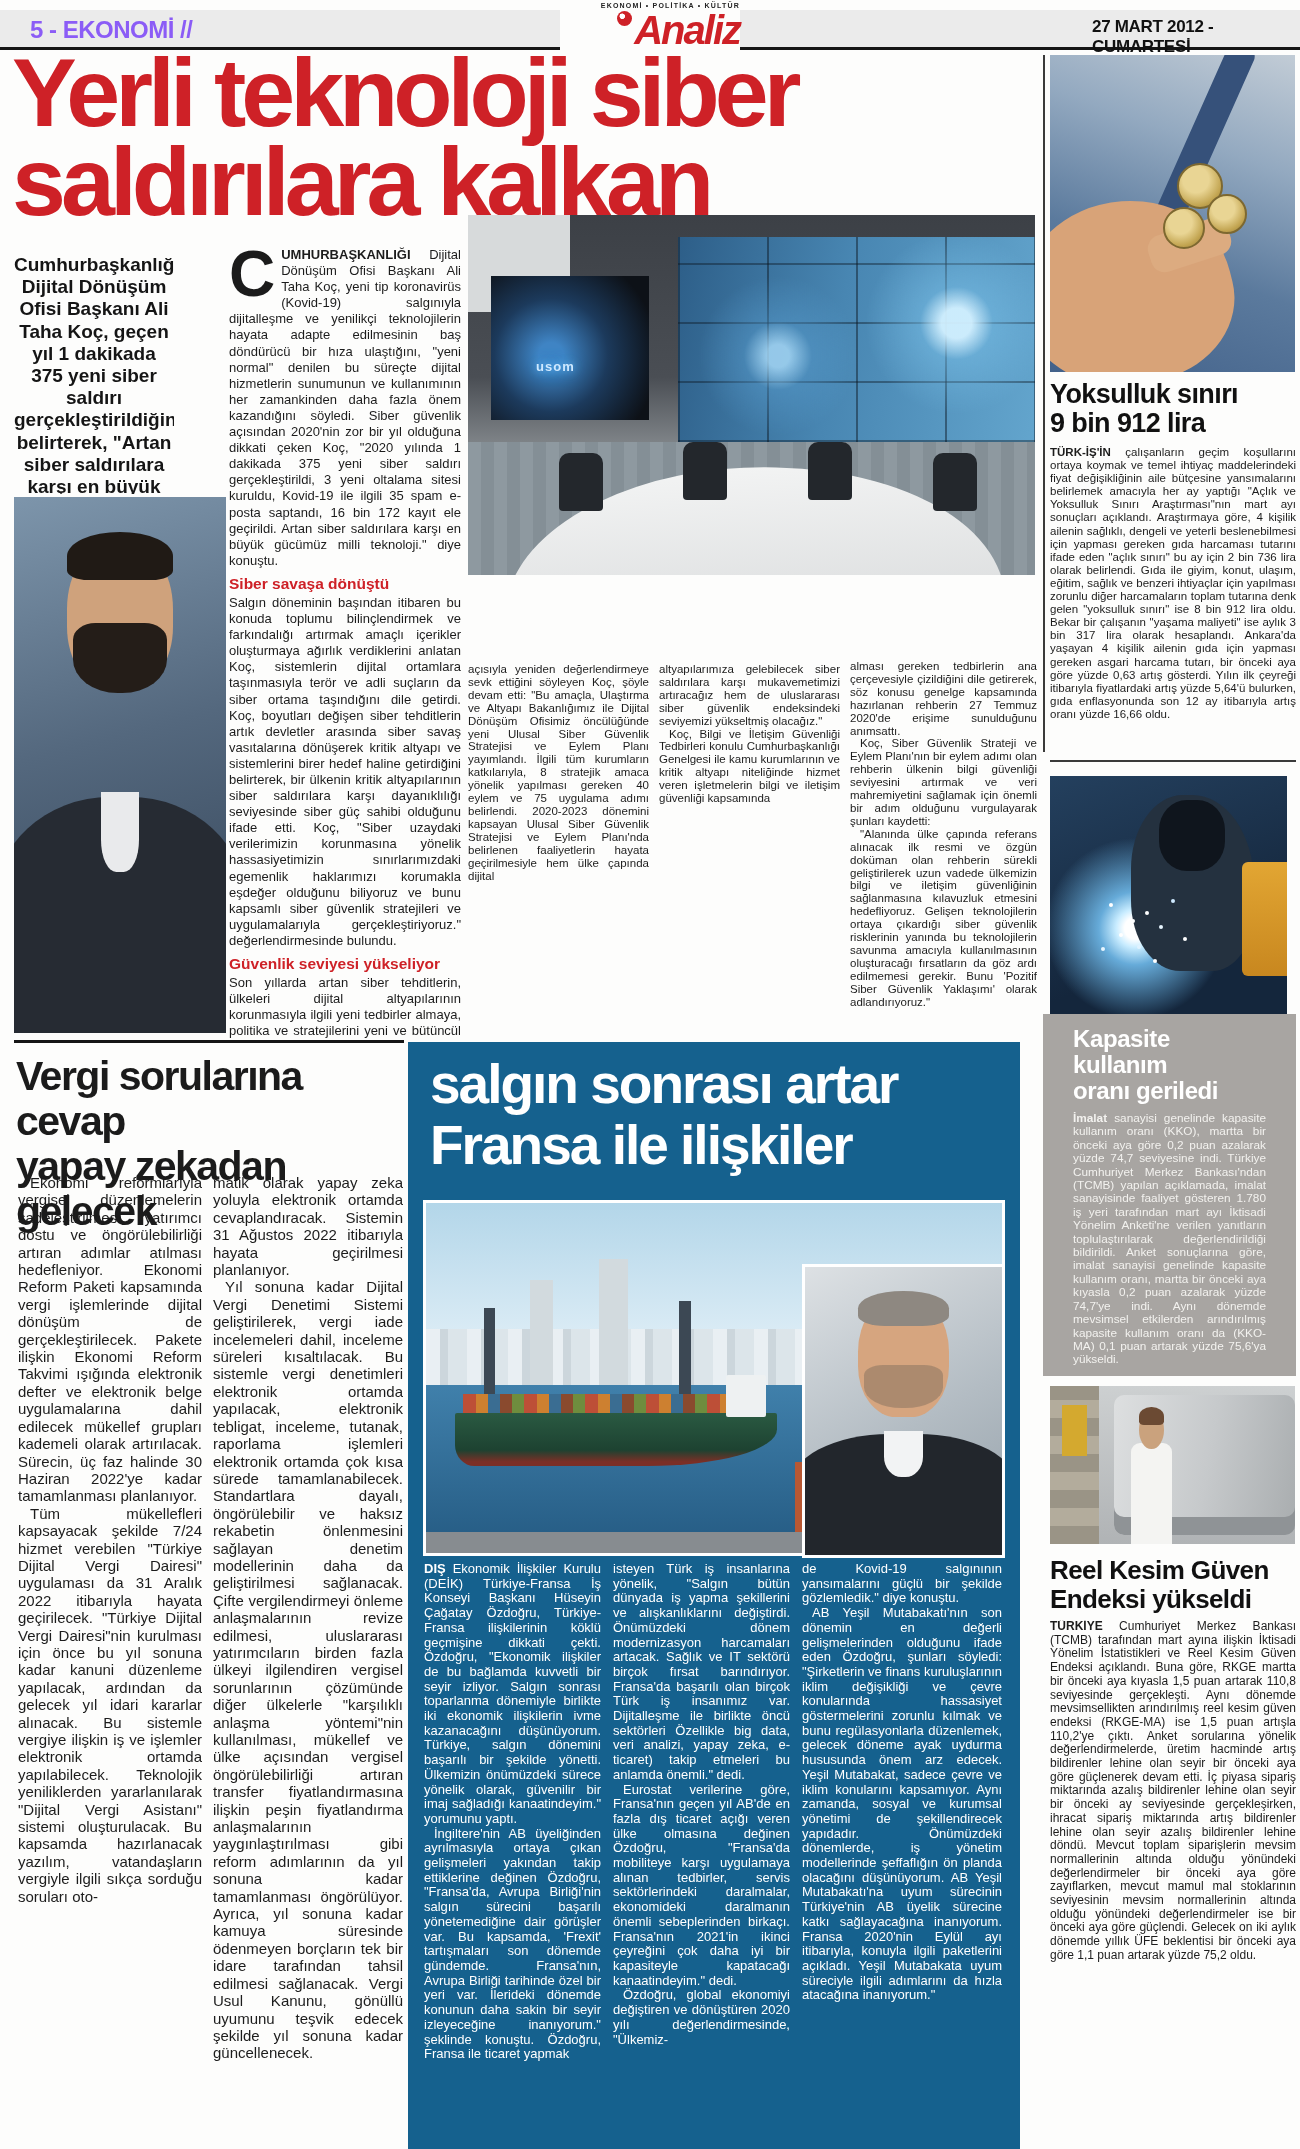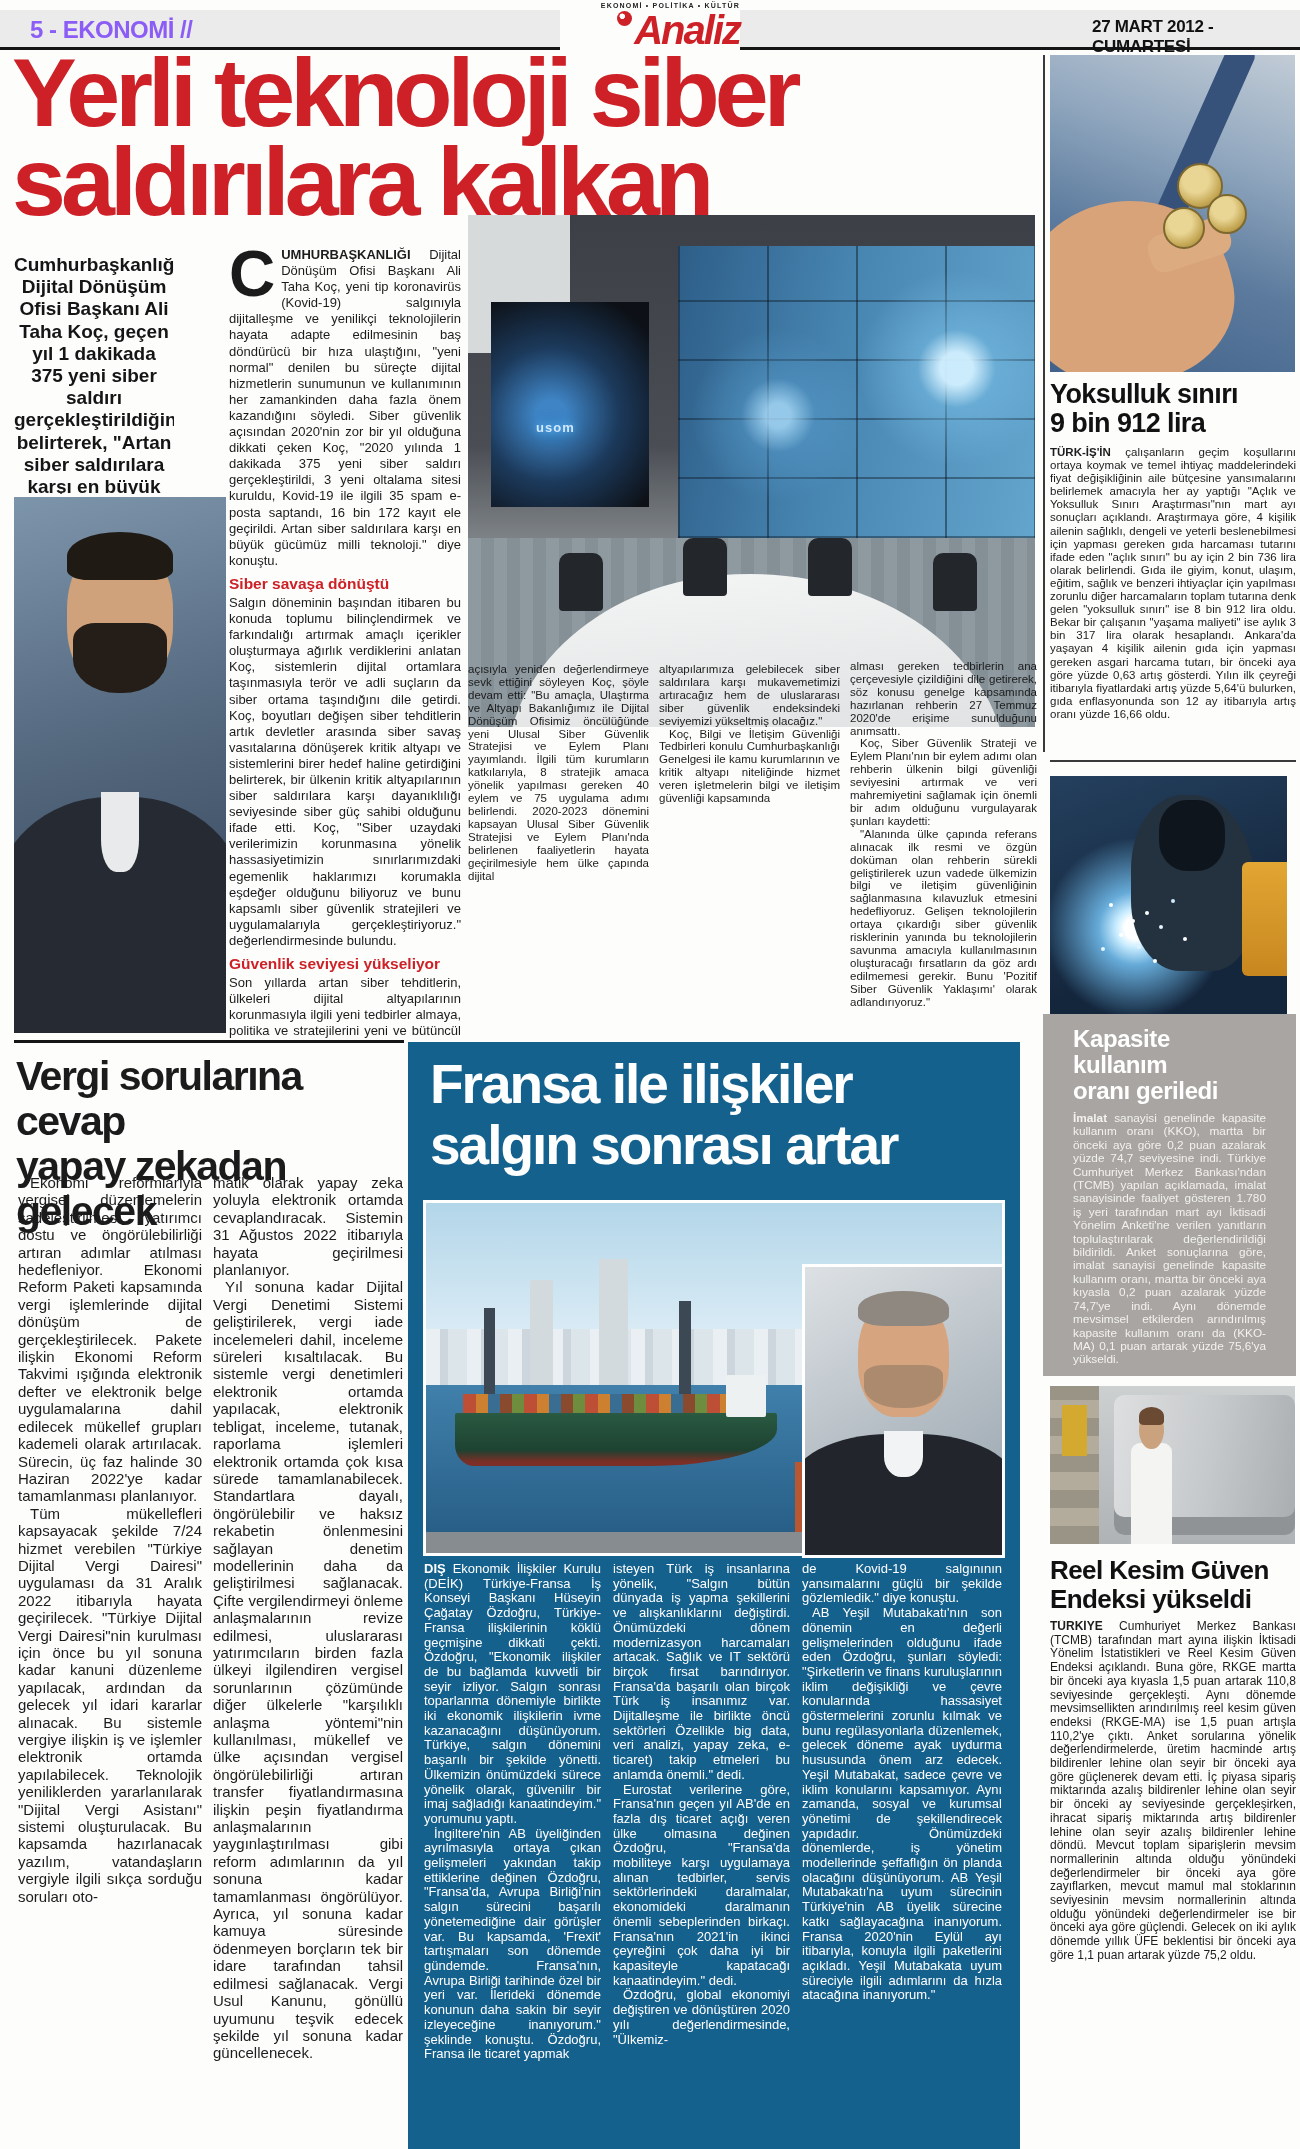--- a/index.html
+++ b/index.html
@@ -53,21 +53,21 @@
   .fr-col{position:absolute;top:520px;height:578px;font-size:13px;line-height:14.7px;color:#fff;
           text-align:justify;overflow:hidden;}
   .fr-col p{margin:0;}
   .fr-col p.ind{text-indent:10px;}
   .frc1{left:16px;width:177px;}
   .frc2{left:205px;width:177px;}
   .frc3{left:394px;width:200px;}
   
   .photo{overflow:hidden;}
   .photo>div{position:absolute;}
-  .crphoto{left:468px;top:215px;width:567px;height:512px;background:linear-gradient(#3c4046,#4a4e54 45%,#868b8f 66%,#9aa0a4);}
+  .crphoto{left:468px;top:215px;width:567px;height:360px;background:linear-gradient(#3c4046,#4a4e54 45%,#868b8f 66%,#9aa0a4);}
   .cr-board{left:0;top:0;width:18%;height:27%;background:#d7dadb;}
   .cr-screenL{left:4%;top:17%;width:28%;height:40%;background:radial-gradient(circle at 38% 55%,#3f84c4 0 10%,#1c3a5c 45%,#0d1117 85%);}
   .cr-usom{left:12%;top:40%;color:#cfe9ff;font-size:13px;font-weight:700;letter-spacing:1px;
            text-shadow:0 0 8px #6fc0ff,0 0 16px #2d8fd8;}
   .cr-screens{left:37%;top:6%;width:63%;height:57%;
       background:
         radial-gradient(circle at 78% 42%,rgba(210,240,255,.95) 0 5%,rgba(120,190,230,.5) 12%,transparent 30%),
         radial-gradient(circle at 28% 58%,rgba(170,220,250,.8) 0 4%,rgba(90,160,210,.4) 12%,transparent 28%),
         repeating-linear-gradient(90deg,rgba(10,20,30,.45) 0 2px,transparent 2px 89px),
         repeating-linear-gradient(0deg,rgba(10,20,30,.4) 0 2px,transparent 2px 59px),
@@ -251,22 +251,22 @@
     <p class="ind">Ekonomi reformlarıyla vergisel düzenlemelerin sadeleştirilmesi, yatırımcı dostu ve öngörülebilirliği artıran adımlar atılması hedefleniyor. Ekonomi Reform Paketi kapsamında vergi işlemlerinde dijital dönüşüm de gerçekleştirilecek. Pakete ilişkin Ekonomi Reform Takvimi ışığında elektronik defter ve elektronik belge uygulamalarına dahil edilecek mükellef grupları kademeli olarak artırılacak. Sürecin, üç faz halinde 30 Haziran 2022'ye kadar tamamlanması planlanıyor.</p>
     <p class="ind">Tüm mükellefleri kapsayacak şekilde 7/24 hizmet verebilen "Türkiye Dijital Vergi Dairesi" uygulaması da 31 Aralık 2022 itibarıyla hayata geçirilecek. "Türkiye Dijital Vergi Dairesi"nin kurulması için önce bu yıl sonuna kadar kanuni düzenleme yapılacak, ardından da gelecek yıl idari kararlar alınacak. Bu sistemle vergiye ilişkin iş ve işlemler elektronik ortamda yapılabilecek. Teknolojik yeniliklerden yararlanılarak "Dijital Vergi Asistanı" sistemi oluşturulacak. Bu kapsamda hazırlanacak yazılım, vatandaşların vergiyle ilgili sıkça sorduğu soruları oto-</p>
   </div>
   <div class="ab col taxc2">
     <p>matik olarak yapay zeka yoluyla elektronik ortamda cevaplandıracak. Sistemin 31 Ağustos 2022 itibarıyla hayata geçirilmesi planlanıyor.</p>
     <p class="ind">Yıl sonuna kadar Dijital Vergi Denetimi Sistemi geliştirilerek, vergi iade incelemeleri dahil, inceleme süreleri kısaltılacak. Bu sistemle vergi denetimleri elektronik ortamda yapılacak, elektronik tebligat, inceleme, tutanak, raporlama işlemleri elektronik ortamda çok kısa sürede tamamlanabilecek. Standartlara dayalı, öngörülebilir ve haksız rekabetin önlenmesini sağlayan denetim modellerinin daha da geliştirilmesi sağlanacak. Çifte vergilendirmeyi önleme anlaşmalarının revize edilmesi, uluslararası yatırımcıların birden fazla ülkeyi ilgilendiren vergisel sorunlarının çözümünde diğer ülkelerle "karşılıklı anlaşma yöntemi"nin kullanılması, mükellef ve ülke açısından vergisel öngörülebilirliği artıran transfer fiyatlandırmasına ilişkin peşin fiyatlandırma anlaşmalarının yaygınlaştırılması gibi reform adımlarının da yıl sonuna kadar tamamlanması öngörülüyor. Ayrıca, yıl sonuna kadar kamuya süresinde ödenmeyen borçların tek bir idare tarafından tahsil edilmesi sağlanacak. Vergi Usul Kanunu, gönüllü uyumunu teşvik edecek şekilde yıl sonuna kadar güncellenecek.</p>
   </div>
 
   <div class="ab francebox">
     <div class="fr-h">
+      <div>salgın sonrası artar</div>
       <div>Fransa ile ilişkiler</div>
-      <div>salgın sonrası artar</div>
     </div>
     <div class="photo portphoto">
       <div class="port-sky-city"></div>
       <div class="port-tower" style="left:18%;top:22%;width:4%;height:30%;"></div>
       <div class="port-tower" style="left:30%;top:16%;width:5%;height:36%;"></div>
       <div class="port-tower" style="left:70%;top:24%;width:4%;height:28%;"></div>
       <div class="port-sea"></div>
       <div class="port-crane" style="left:10%;top:30%;width:2%;height:26%;"></div>
       <div class="port-crane" style="left:44%;top:28%;width:2%;height:28%;"></div>
       <div class="port-cont"></div>

